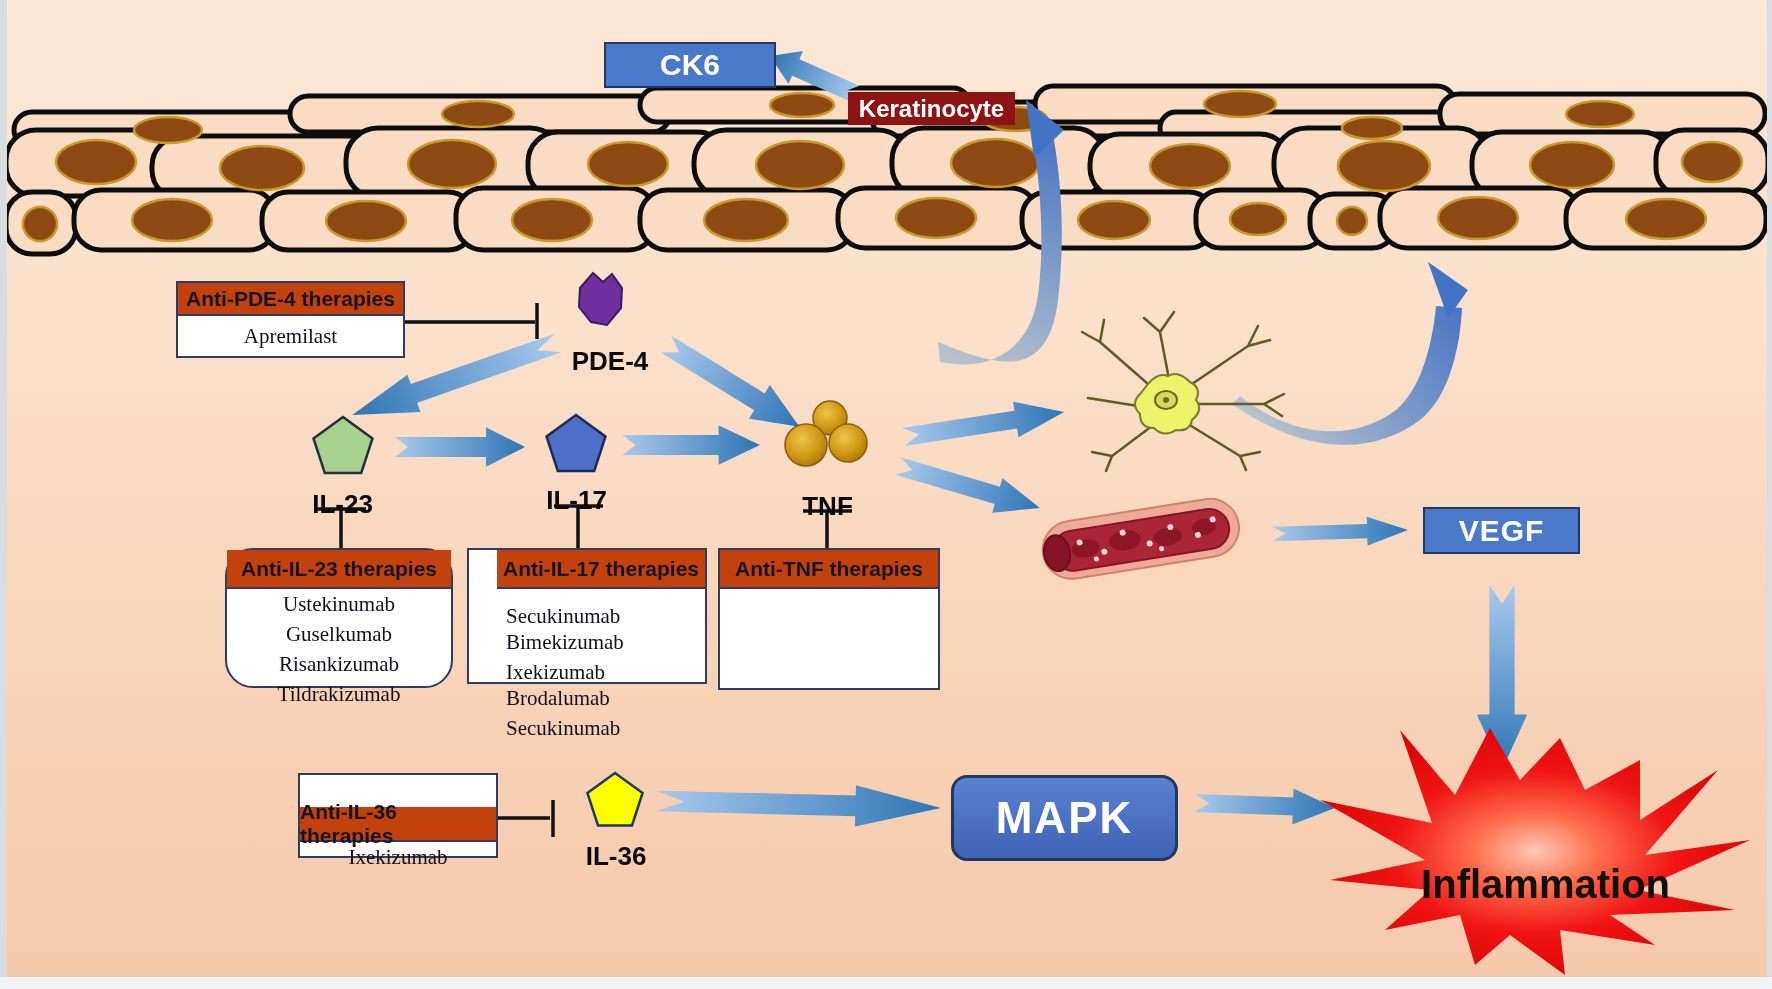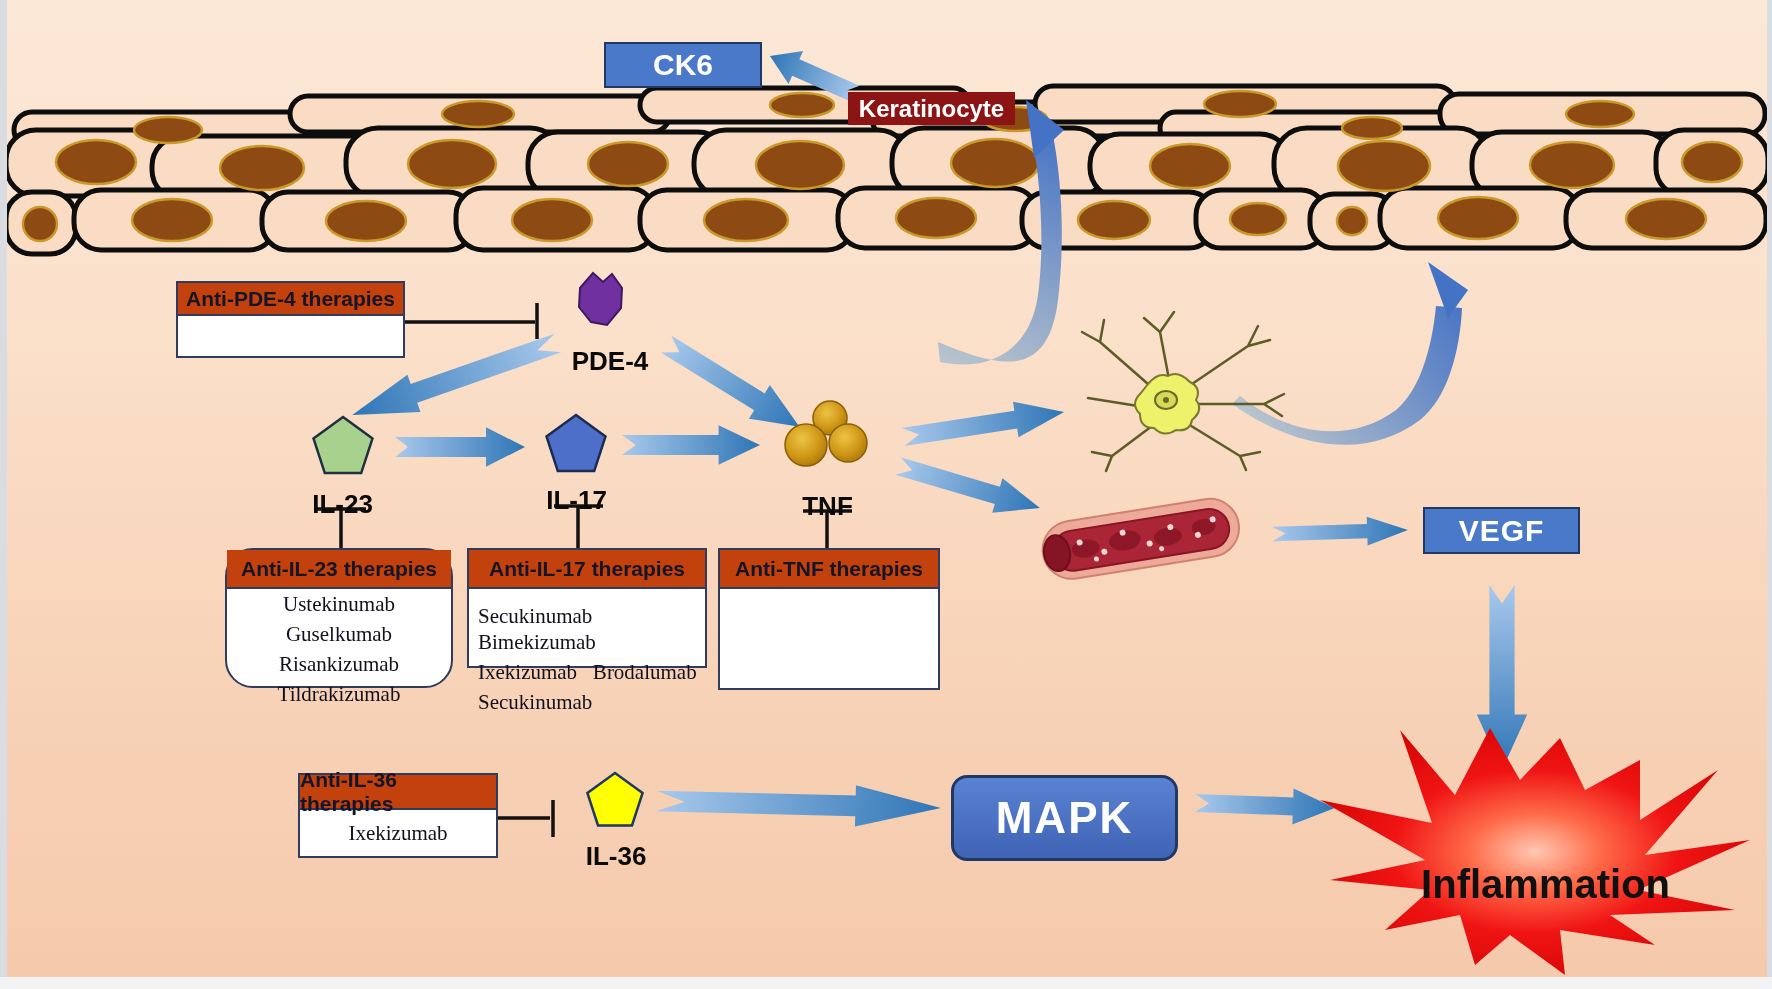--- a/index.html
+++ b/index.html
@@ -5,46 +5,46 @@
   html,body{margin:0;padding:0;background:#e8e8e8;}
   .canvas{position:relative;width:1772px;height:989px;overflow:hidden;
     background:linear-gradient(180deg,#fce8d7 0%,#fbe1cc 30%,#f8d4b9 65%,#f5c9ab 100%);
     font-family:"Liberation Sans",sans-serif;}
   .svg-layer{position:absolute;left:0;top:0;}
   .edge-l{position:absolute;left:0;top:0;bottom:0;width:7px;background:#d9dde1;}
   .edge-r{position:absolute;right:0;top:0;bottom:0;width:5px;background:#d9dde1;}
   .edge-b{position:absolute;left:0;right:0;bottom:0;height:12px;background:#f1f3f5;}
   .bluebox{position:absolute;display:flex;align-items:center;justify-content:center;
     background:#4a79c9;border:2px solid #1f3864;color:#fff;font-weight:bold;box-sizing:border-box;}
-  .ck6{left:604px;top:42px;width:158px;height:46px;font-size:30px;}
+  .ck6{left:604px;top:42px;width:172px;height:46px;font-size:30px;}
   .vegf{left:1423px;top:507px;width:157px;height:47px;font-size:30px;letter-spacing:1px;}
   .mapk{left:951px;top:775px;width:227px;height:86px;font-size:44px;border-radius:16px;
     border-width:3px;background:linear-gradient(180deg,#5a82d2,#3f63b5);letter-spacing:2px;}
   .kerat{position:absolute;left:848px;top:92px;width:167px;height:33px;background:#8c1414;
     color:#fff;font-weight:bold;font-size:24px;display:flex;align-items:center;justify-content:center;}
   .tbox{position:absolute;border:2px solid #2f3c5f;background:#fff;box-sizing:border-box;
     display:flex;flex-direction:column;}
   .tbox-hdr{background:#c2410c;border-bottom:2px solid #2f3c5f;font-weight:bold;font-size:21px;
     color:#15152a;display:flex;align-items:center;justify-content:center;flex:0 0 auto;}
   .tbox-body{font-family:"Liberation Serif",serif;font-size:21px;color:#101020;flex:1 1 auto;
     display:flex;flex-direction:column;justify-content:center;}
   .tbox-body p{margin:2px 0;white-space:pre-wrap;line-height:26px;}
   .center-body .tbox-body p{text-align:center;}
   .b-pde4{left:176px;top:281px;width:229px;height:77px;}
   .b-pde4 .tbox-hdr{height:31px;}
   .b-il23{left:225px;top:548px;width:228px;height:140px;border-radius:28px;}
   .b-il23 .tbox-hdr{height:37px;}
-  .b-il17{left:467px;top:548px;width:240px;height:120px;}
+  .b-il17{left:467px;top:548px;width:240px;height:136px;padding-left:28px;}
   .b-il17 .tbox-hdr{height:37px;}
   .b-il17 .tbox-body{padding-left:9px;justify-content:flex-start;padding-top:12px;}
   .b-tnf{left:718px;top:548px;width:222px;height:142px;}
   .b-tnf .tbox-hdr{height:37px;}
   .b-tnf .tbox-body{padding-left:60px;}
   .b-il36{left:298px;top:773px;width:200px;height:85px;}
-  .b-il36 .tbox-hdr{height:33px;}
+  .b-il36 .tbox-hdr{height:33px;margin-top:32px;}
   .molabel{position:absolute;font-weight:bold;font-size:26px;color:#0a0a0a;text-align:center;margin-top:12px;}
   .l-pde4{left:560px;top:334px;width:100px;}
   .l-il23{left:300px;top:477px;width:85px;}
   .l-il17{left:534px;top:473px;width:85px;}
   .l-tnf{left:790px;top:479px;width:75px;}
   .l-il36{left:577px;top:829px;width:78px;}
   .inflam-label{position:absolute;left:1390px;top:862px;width:280px;text-align:right;
     font-weight:bold;font-size:40px;color:#101010;}
 </style>
 </head>
@@ -236,20 +236,23 @@
             1640,760 1640,820 1718,770 1645,855 1750,840 1638,890 1735,910 1610,915
             1655,945 1560,930 1565,975 1510,935 1475,965 1460,915 1385,930 1430,890
             1330,880 1425,860"></polygon>
 </svg>
 
 <div class="bluebox ck6">CK6</div>
 <div class="kerat">Keratinocyte</div>
 
 <div class="tbox b-pde4 center-body">
   <div class="tbox-hdr">Anti-PDE-4 therapies</div>
+  <div class="tbox-body">
+    <p>Apremilast</p>
+  </div>
 </div>
 
 <div class="molabel l-pde4">PDE-4</div>
 <div class="molabel l-il23">IL-23</div>
 <div class="molabel l-il17">IL-17</div>
 <div class="molabel l-tnf">TNF</div>
 <div class="molabel l-il36">IL-36</div>
 
 <div class="tbox b-il23 center-body">
   <div class="tbox-hdr">Anti-IL-23 therapies</div>

